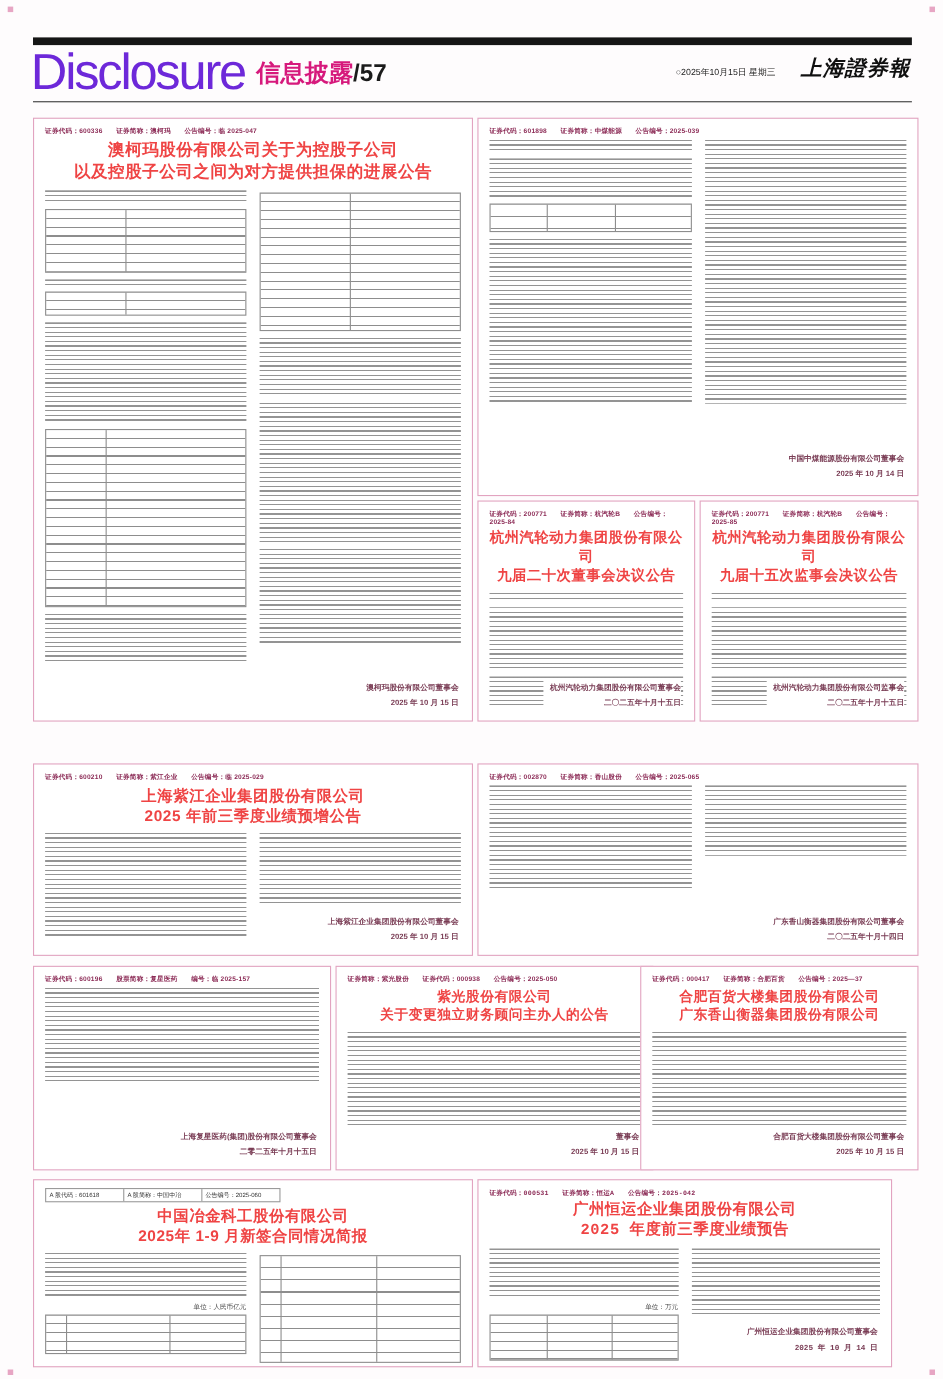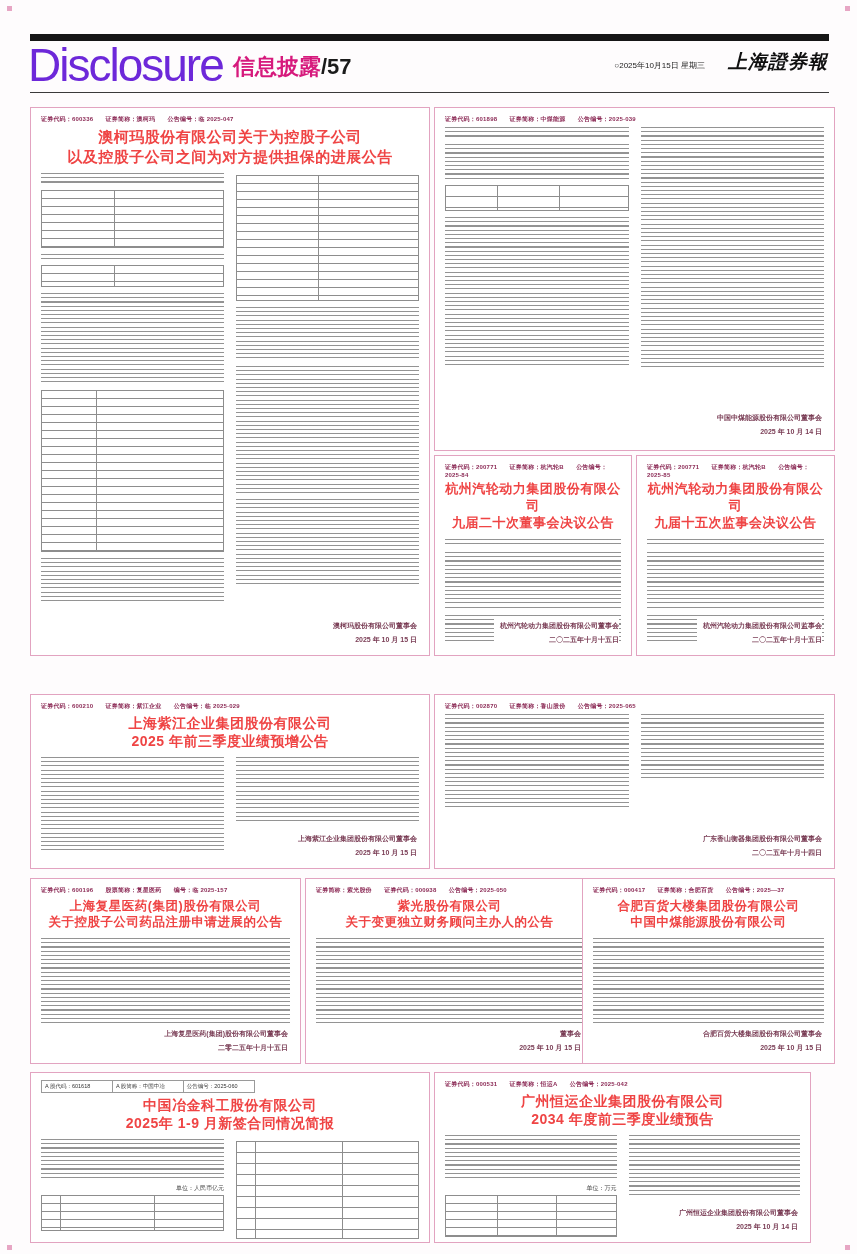--- a/index.html
+++ b/index.html
@@ -196,24 +196,20 @@
     </div>
   </div>
   <div class="sig">
     <span>广东香山衡器集团股份有限公司董事会</span><br>
     <span>二〇二五年十月十四日</span>
   </div>
 </section>
 
 <section class="box" style="left:30px;top:878px;width:271px;height:186px;">
   <div class="meta">证券代码：600196　　股票简称：复星医药　　编号：临 2025-157</div>
-  <h2 class="title t12">
-    <span>上海复星医药(集团)股份有限公司</span><br>
-    <span>关于控股子公司药品注册申请进展的公告</span>
-  </h2>
   <div class="p" style="height:86px"></div>
   <div class="sig">
     <span>上海复星医药(集团)股份有限公司董事会</span><br>
     <span>二零二五年十月十五日</span>
   </div>
 </section>
 
 <section class="box" style="left:305px;top:878px;width:289px;height:186px;">
   <div class="meta">证券简称：紫光股份　　证券代码：000938　　公告编号：2025-050</div>
   <h2 class="title t12">
@@ -224,21 +220,21 @@
   <div class="sig">
     <span>董事会</span><br>
     <span>2025 年 10 月 15 日</span>
   </div>
 </section>
 
 <section class="box" style="left:582px;top:878px;width:253px;height:186px;">
   <div class="meta">证券代码：000417　　证券简称：合肥百货　　公告编号：2025—37</div>
   <h2 class="title t12">
     <span>合肥百货大楼集团股份有限公司</span><br>
-    <span>中国中煤能源股份有限公司</span>
+    <span>广东香山衡器集团股份有限公司</span>
   </h2>
   <div class="p" style="height:86px"></div>
   <div class="sig">
     <span>合肥百货大楼集团股份有限公司董事会</span><br>
     <span>2025 年 10 月 15 日</span>
   </div>
 </section>
 
 <section class="box" style="left:30px;top:1072px;width:400px;height:171px;">
   <div class="meta-cells">
@@ -255,25 +251,25 @@
       <div class="p" style="height:40px"></div>
       <div class="unit">单位：人民币亿元</div>
       <div class="tbl r8 v2" style="height:34px;--v1:10%;--v2:62%"></div>
     </div>
     <div class="col">
       <div class="tbl r11 v2" style="height:96px;--v1:10%;--v2:58%"></div>
     </div>
   </div>
 </section>
 
-<section class="box" style="left:434px;top:1072px;width:377px;height:171px;">
+<section class="box" style="left:434px;top:1072px;width:377px;height:171px;font-family:Liberation Mono, monospace;">
   <div class="meta">证券代码：000531　　证券简称：恒运A　　公告编号：2025-042</div>
   <h2 class="title t14">
     <span>广州恒运企业集团股份有限公司</span><br>
-    <span>2034 年度前三季度业绩预告</span>
+    <span>2025 年度前三季度业绩预告</span>
   </h2>
   <div class="cols">
     <div class="col">
       <div class="p" style="height:44px"></div>
       <div class="unit">单位：万元</div>
       <div class="tbl r8 v2" style="height:40px;--v1:30%;--v2:65%"></div>
     </div>
     <div class="col">
       <div class="p" style="height:60px"></div>
     </div>

